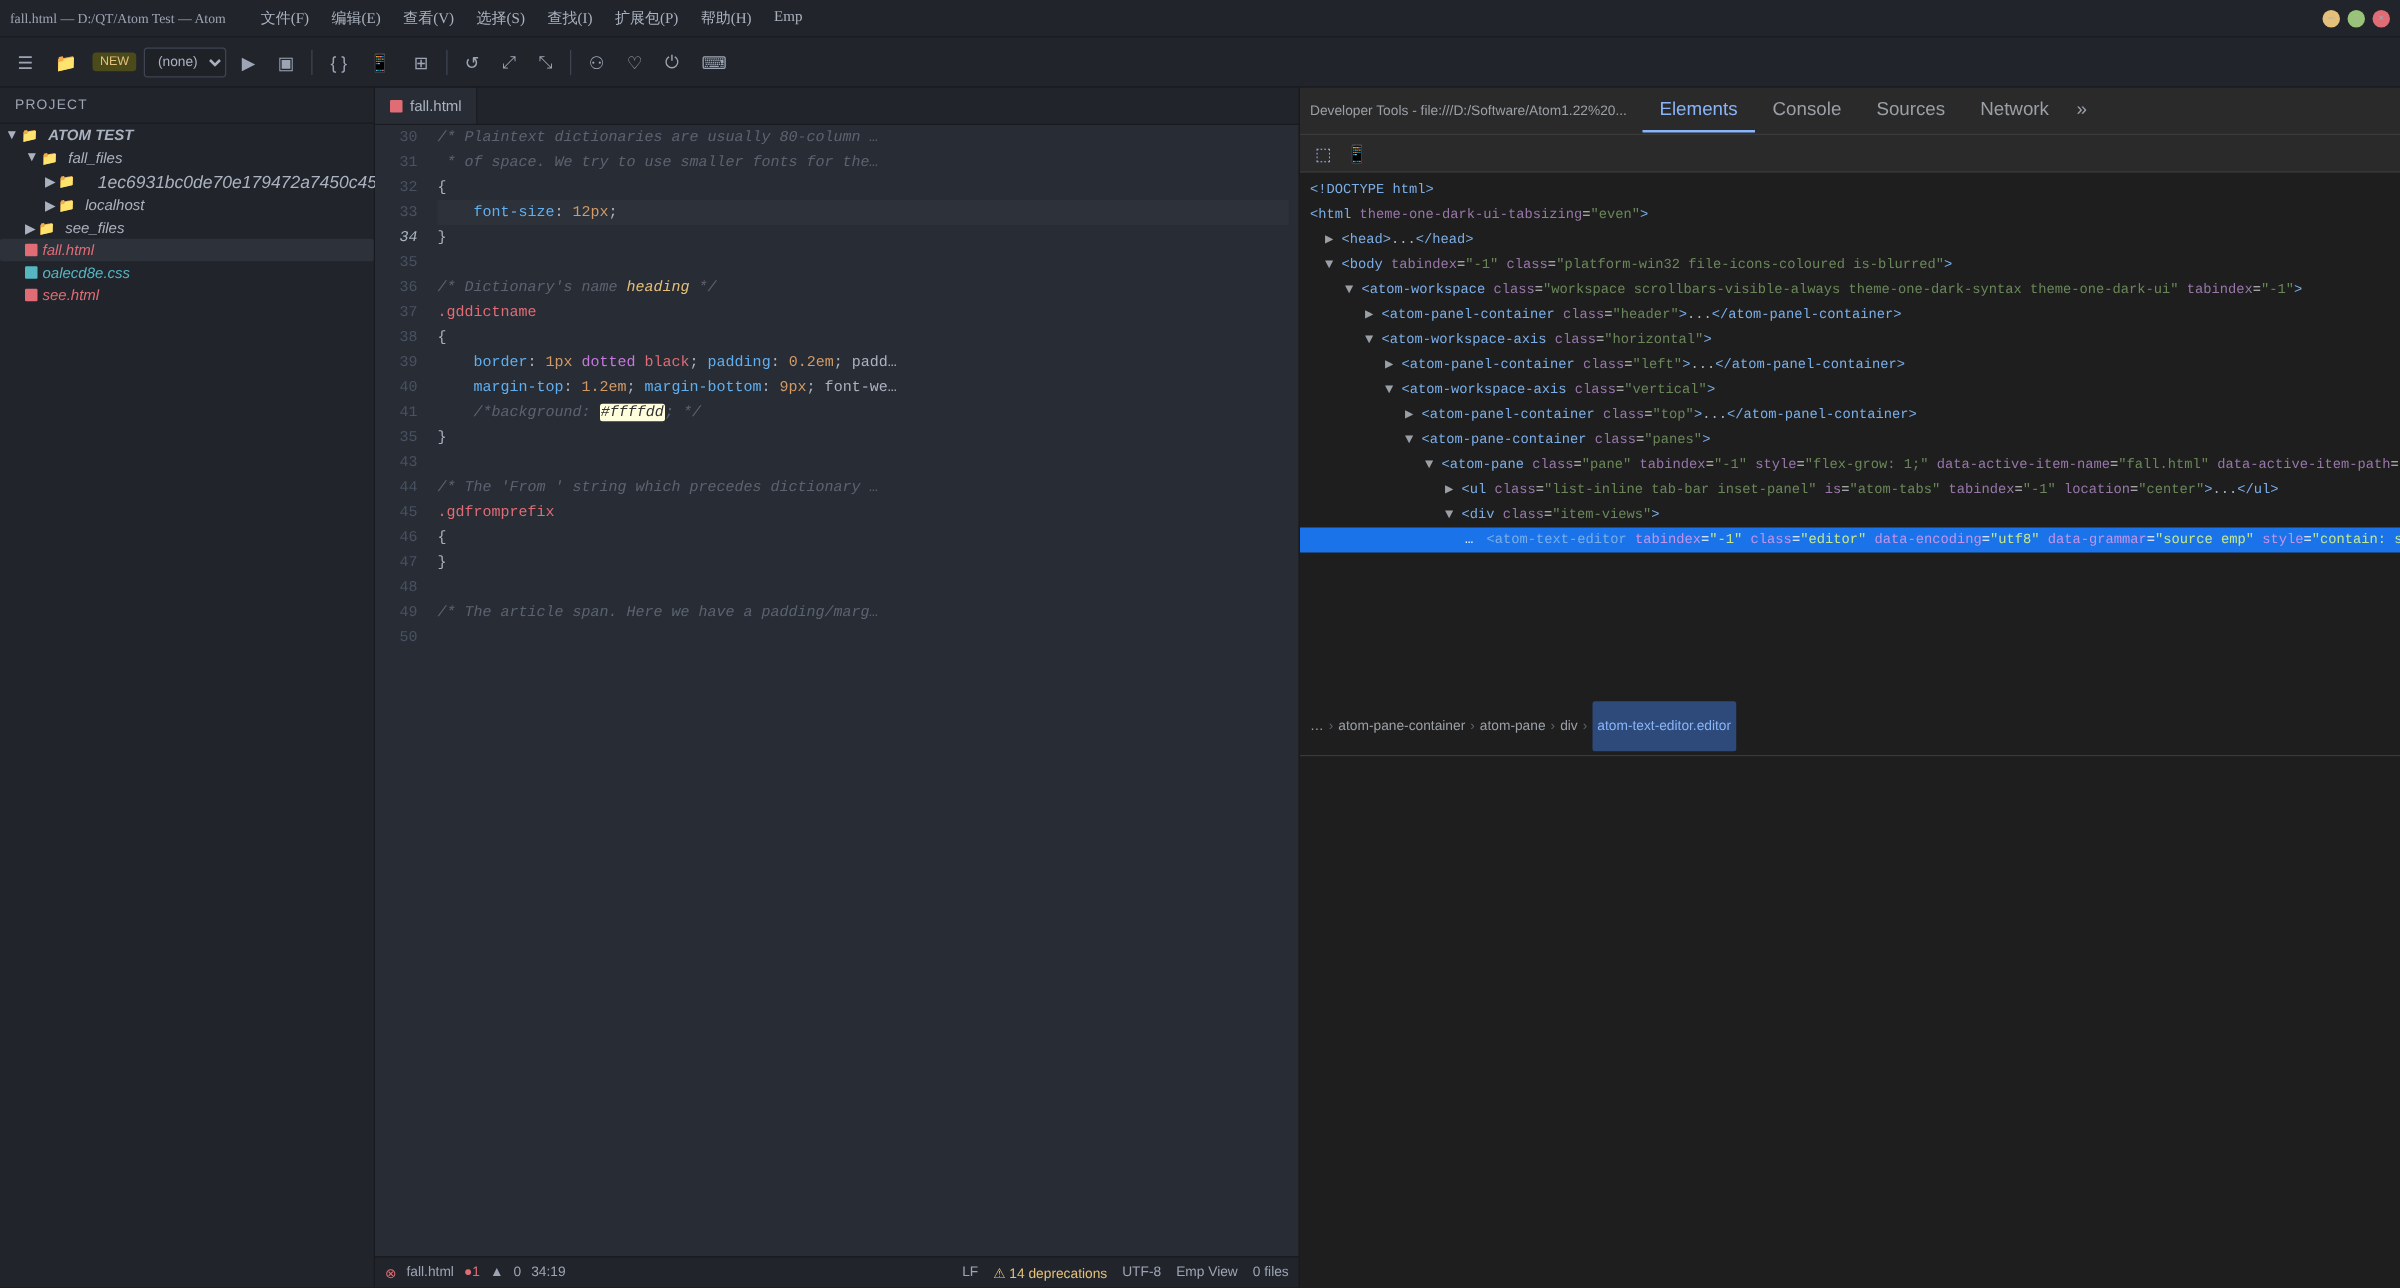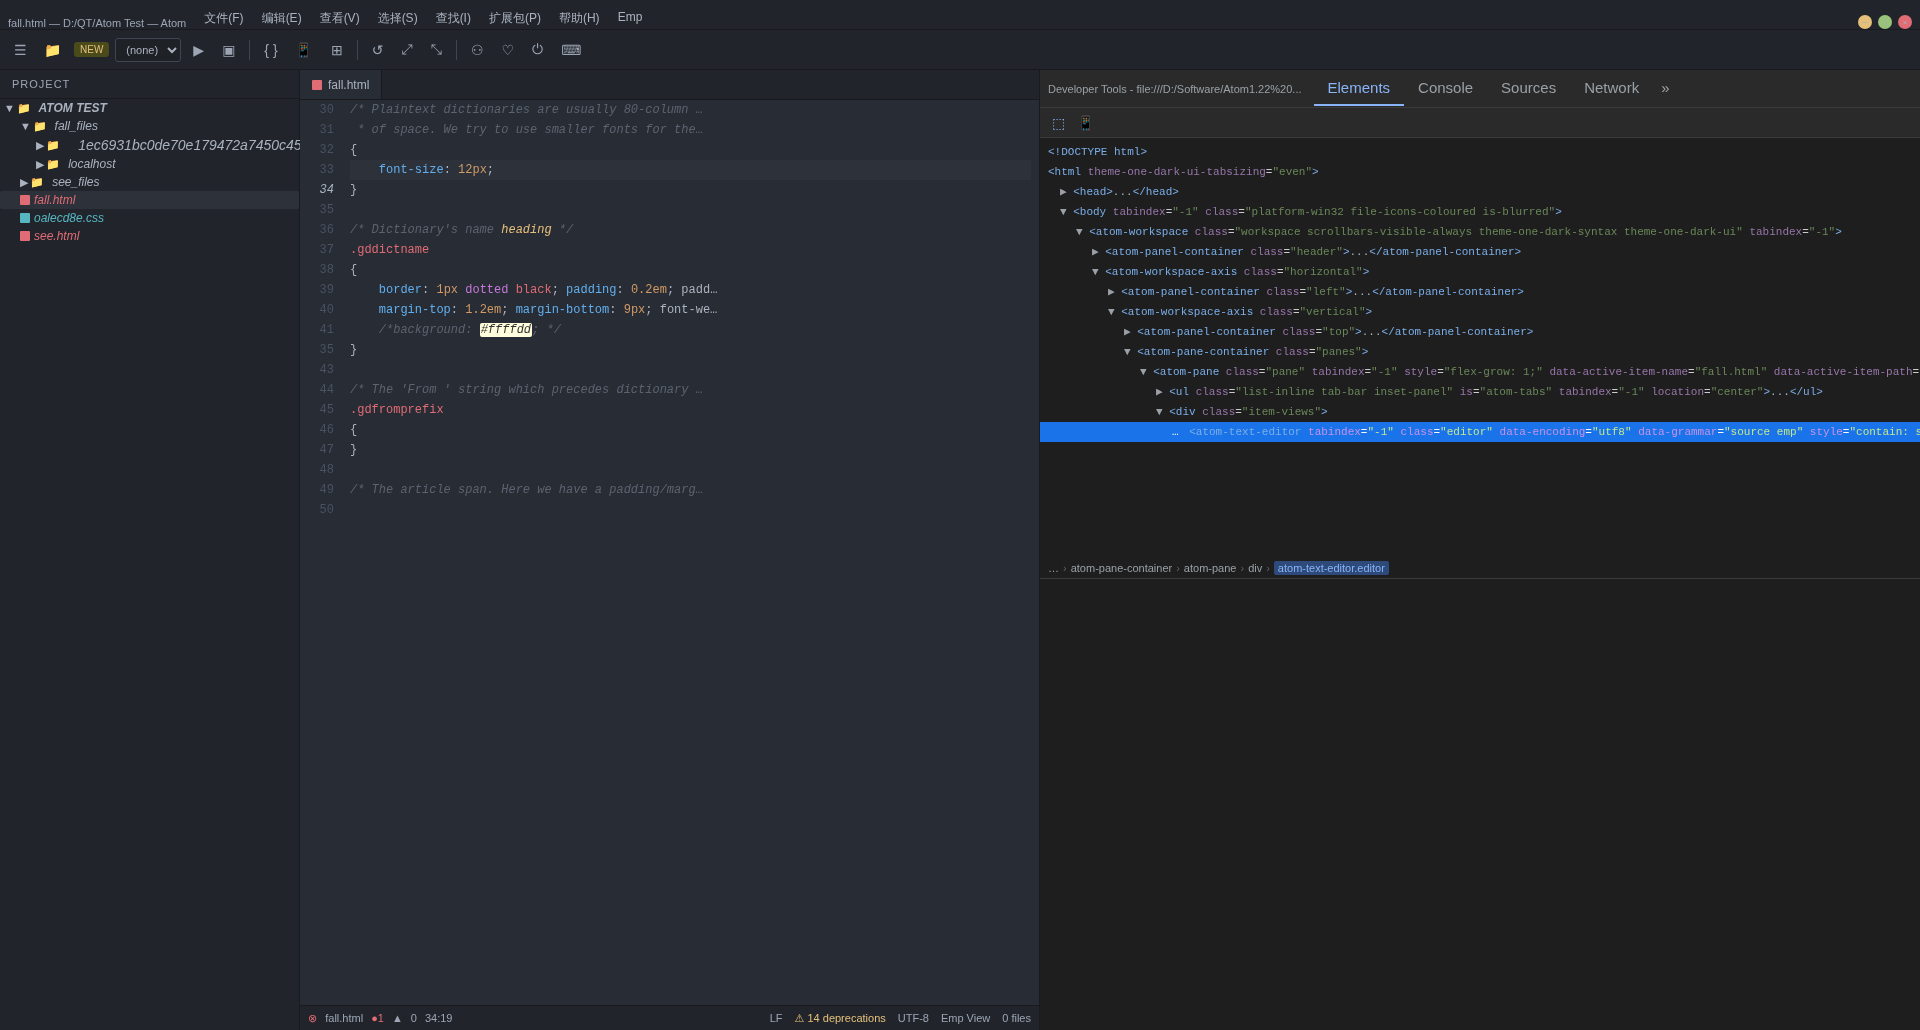--- a/index.html
+++ b/index.html
@@ -1,19 +1,19 @@
 <!DOCTYPE html>
 <html><head>
   <meta charset="utf-8">
   <style>
     * { margin: 0; padding: 0; box-sizing: border-box; }
     body { font-family: 'Segoe UI', sans-serif; font-size: 12px; background: #1e1e1e; color: #abb2bf; display: flex; flex-direction: column; height: 1030px; overflow: hidden; }
 
     
-    .menu-bar { background: #21252b; color: #abb2bf; display: flex; align-items: flex-end; padding: 0 8px; height: 30px; gap: 2px; border-bottom: 1px solid #181a1f; flex-shrink: 0; }
+    .menu-bar { background: #21252b; color: #abb2bf; display: flex; align-items: center; padding: 0 8px; height: 30px; gap: 12px; border-bottom: 1px solid #181a1f; flex-shrink: 0; font-family: Liberation Serif, serif; }
     .menu-bar .menu-items { display: flex; gap: 2px; }
     .menu-bar .menu-item { padding: 2px 8px; font-size: 12px; cursor: pointer; border-radius: 2px; }
     .window-controls { margin-left: auto; display: flex; gap: 6px; }
     .win-btn { width: 14px; height: 14px; border-radius: 50%; cursor: pointer; display: flex; align-items: center; justify-content: center; font-size: 8px; }
     .win-btn.minimize { background: #e5c07b; }
     .win-btn.maximize { background: #98c379; }
     .win-btn.close { background: #e06c75; }
 
     
     .toolbar { background: #21252b; display: flex; align-items: center; padding: 4px 8px; height: 40px; border-bottom: 1px solid #181a1f; flex-shrink: 0; gap: 6px; }
@@ -65,21 +65,21 @@
     .devtools-panel { flex: 1; background: #1e1e1e; display: flex; flex-direction: column; color: #ccc; font-size: 12px; }
     .devtools-header { background: #2a2a2a; border-bottom: 1px solid #3a3a3a; display: flex; align-items: center; height: 38px; padding: 0 8px; flex-shrink: 0; }
     .devtools-title { color: #9aa0a6; font-size: 11px; margin-right: 12px; }
     .devtools-tabs { display: flex; gap: 0; }
     .devtools-tab { padding: 8px 14px; font-size: 15px; color: #9aa0a6; cursor: pointer; border-bottom: 2px solid transparent; }
     .devtools-tab.active { color: #8ab4f8; border-bottom-color: #8ab4f8; }
     .devtools-toolbar { background: #2a2a2a; border-bottom: 1px solid #3a3a3a; display: flex; align-items: center; padding: 4px 8px; gap: 4px; height: 30px; flex-shrink: 0; }
     .breadcrumb-bar { background: #1e1e1e; border-bottom: 1px solid #3a3a3a; padding: 3px 8px; font-size: 11px; color: #9aa0a6; display: flex; gap: 4px; align-items: center; flex-shrink: 0; }
     .breadcrumb-item { cursor: pointer; }
     .breadcrumb-separator { color: #5f6368; }
-    .breadcrumb-item.active { color: #8ab4f8; background: #2d4a7a; padding: 1px 4px; border-radius: 2px; text-align: center; }
+    .breadcrumb-item.active { color: #8ab4f8; background: #2d4a7a; padding: 14px 4px; border-radius: 2px; text-align: center; }
 
     
     .dom-tree { flex: 0 0 420px; overflow-y: auto; font-family: 'Courier New', monospace; font-size: 11px; line-height: 18px; padding: 4px 0; }
     .dom-line { padding: 1px 4px 1px 8px; white-space: nowrap; overflow: hidden; text-overflow: ellipsis; cursor: pointer; }
     .dom-line.selected { background: #1a73e8; color: #fff; }
     .dom-line .tag { color: #7baee8; }
     .dom-line .attr-name { color: #9876aa; }
     .dom-line .attr-val { color: #6a8759; }
     .dom-line .text-content { color: #a9b7c6; }
 

